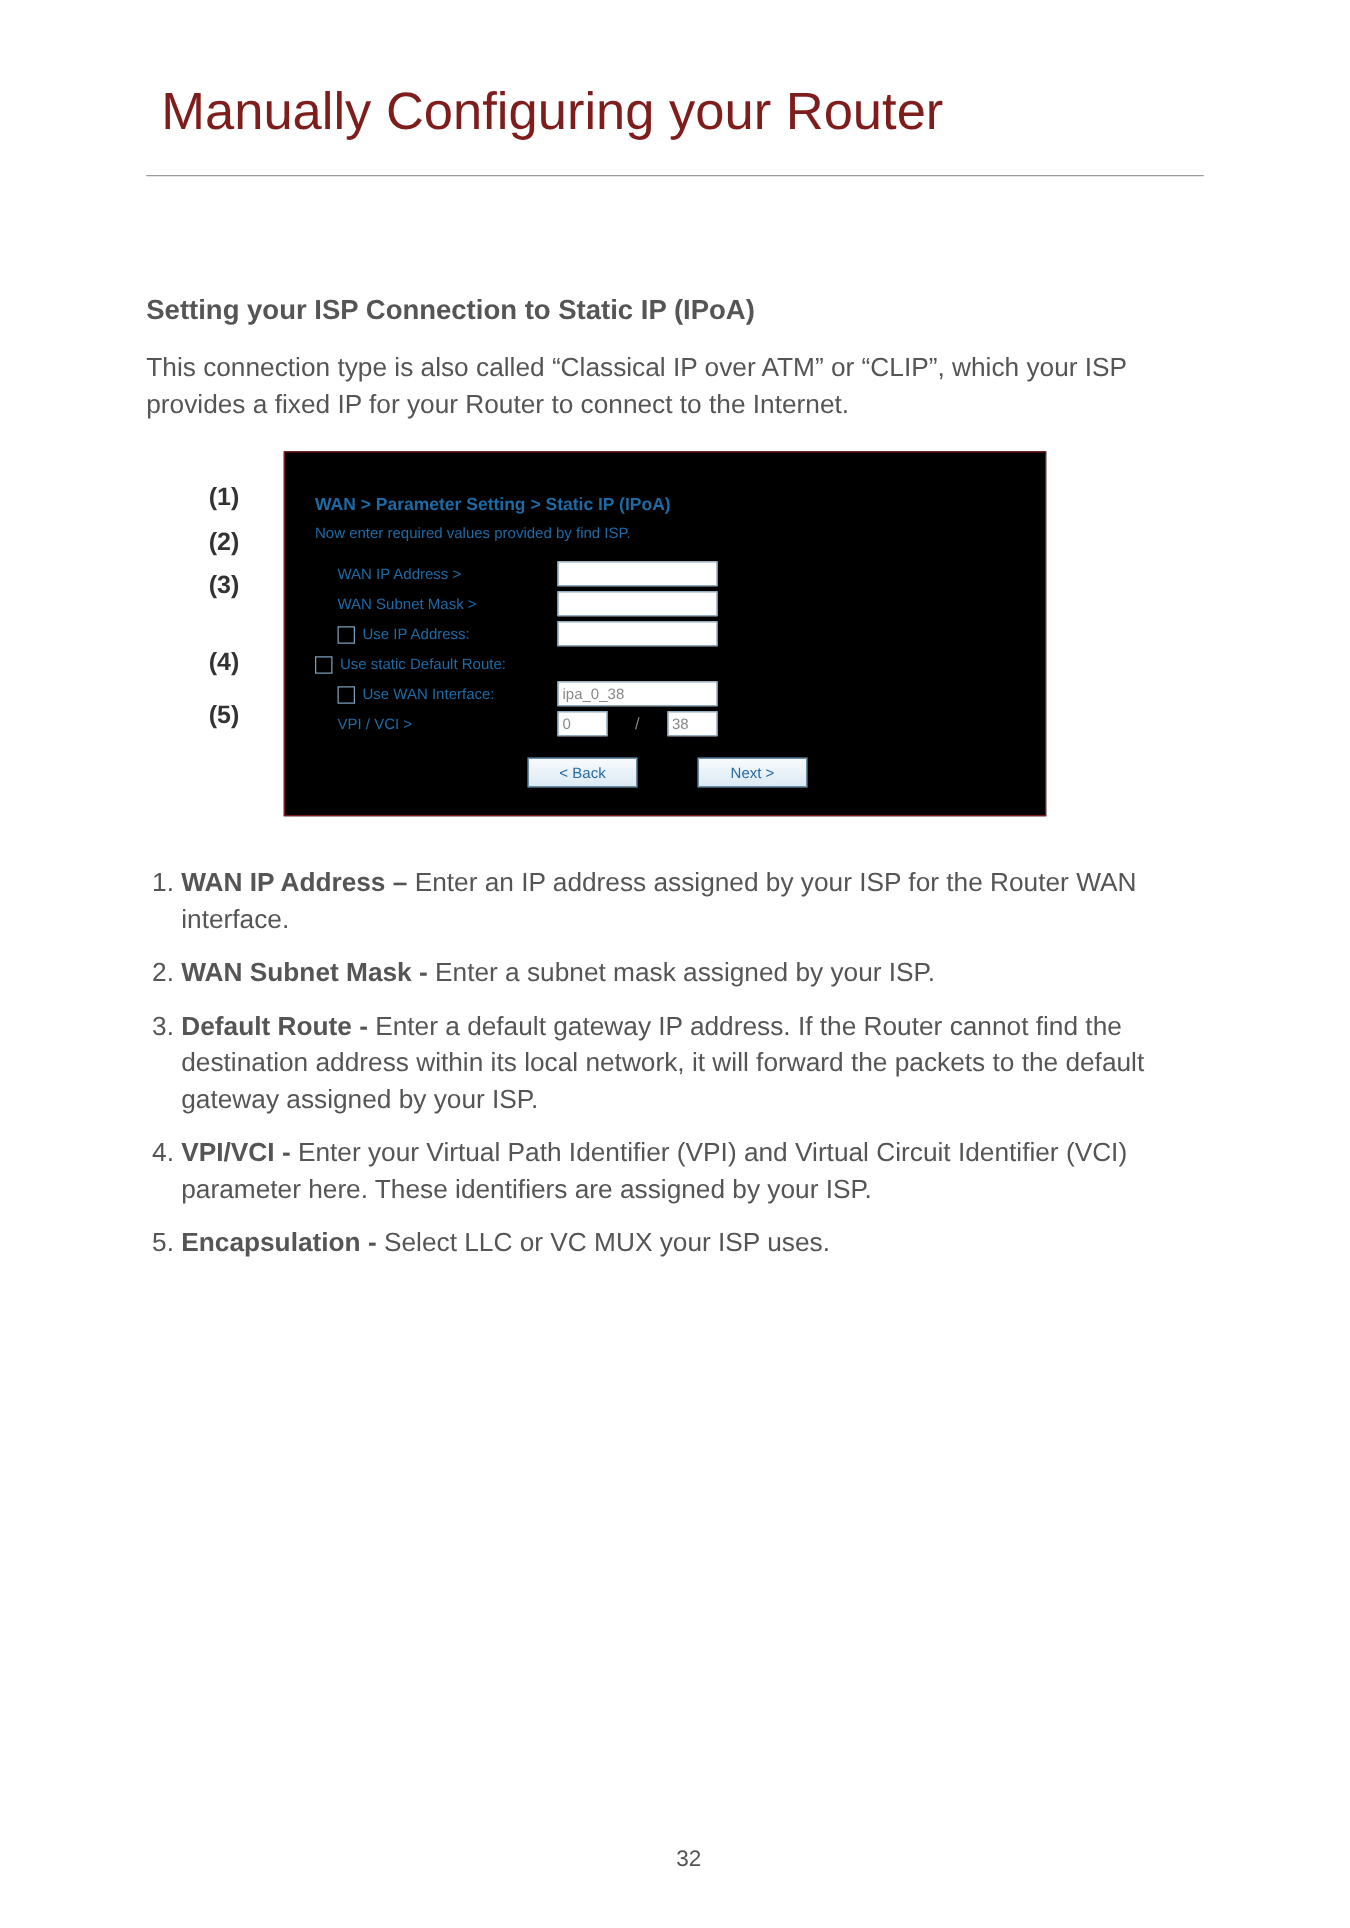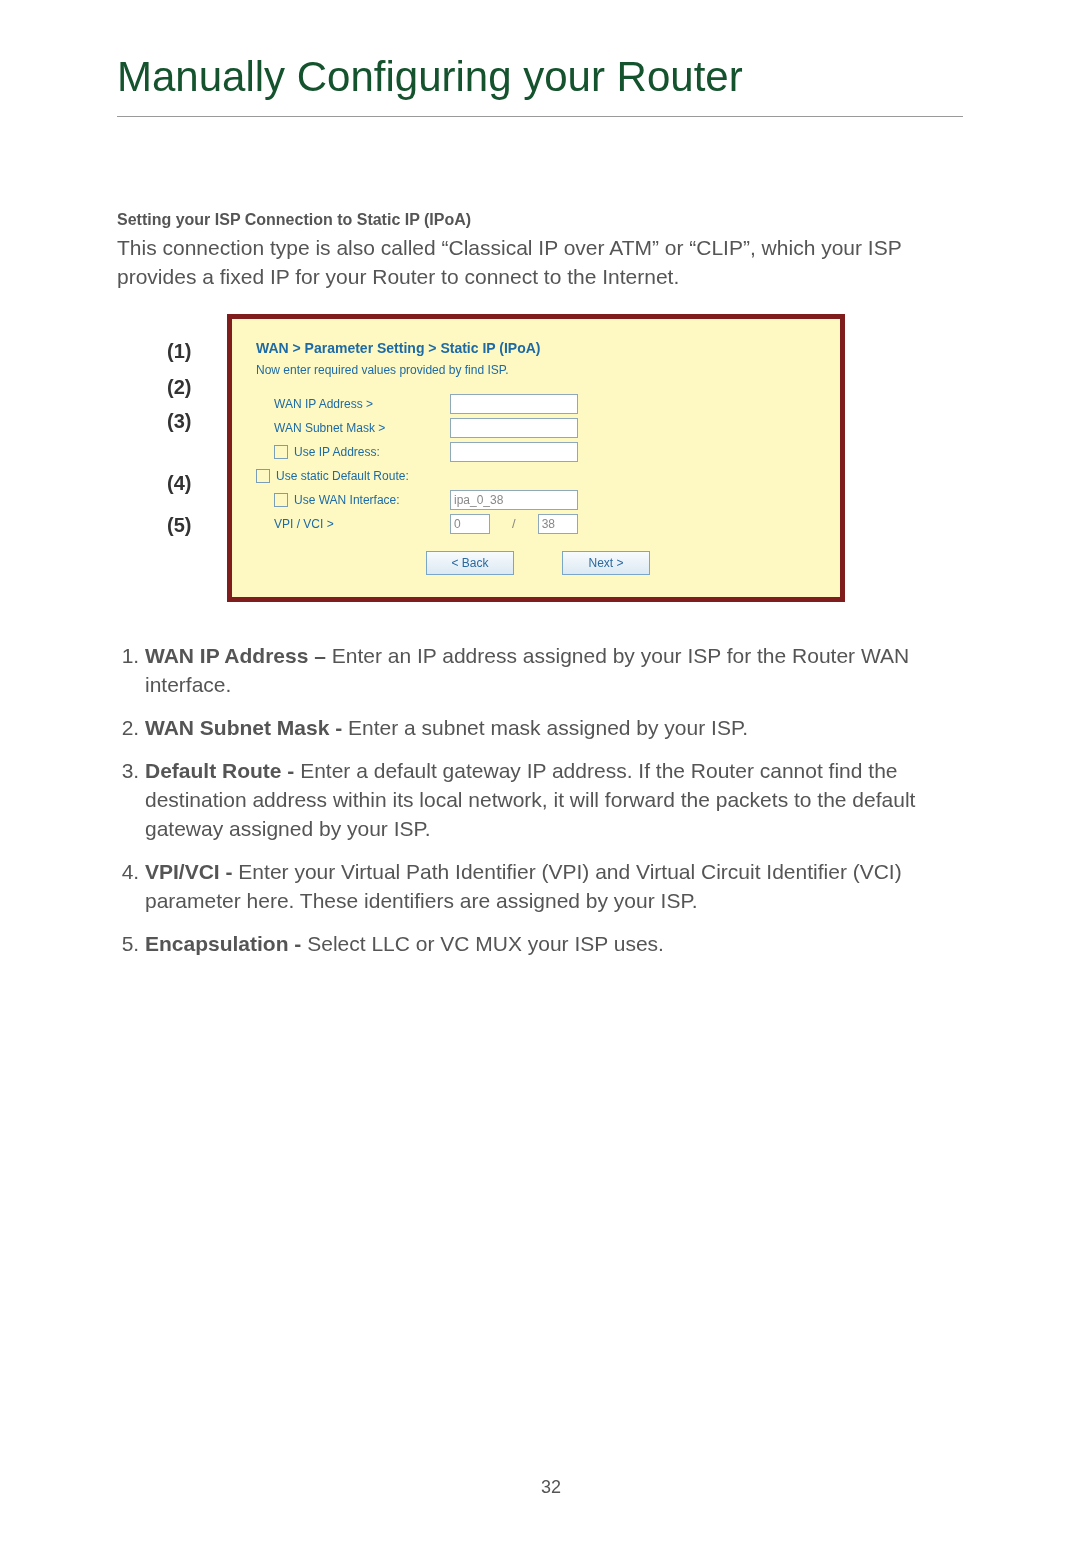--- a/index.html
+++ b/index.html
@@ -13,30 +13,30 @@
     width:846px;
     margin:0 auto;
     padding-top:48px;
   }
   .titlebar{
     border-bottom:1px solid #9a9a9a;
     padding-bottom:10px;
     margin-bottom:92px;
   }
   .titlebar h1{
-    margin:0;
+    margin:12px;
     font-size:42px;
     font-weight:400;
-    color:#14532d;
+    color:#7f1d1d;
   }
   h2{
-    font-size:16px;
+    font-size:22px;
     font-weight:700;
     color:#555;
-    margin:0 0 3px 0;
+    margin:0 0 18px 0;
   }
   p{margin:0 0 22px 0;}
 
   
   .screenshot-wrap{
     margin:14px 0 40px 50px;
     display:flex;
     align-items:flex-start;
   }
   .callouts{
@@ -44,26 +44,26 @@
     padding-top:24px;
     font-weight:700;
     font-size:20px;
     color:#333;
     display:flex;flex-direction:column;
     position:relative;
   }
   .callouts div{height:30px;}
   .panel{
     width:560px;
-    border:5px solid #7f1d1d;
-    padding:20px 24px 22px 24px;
+    border:1px solid #7f1d1d;
+    padding:32px 24px 22px 24px;
     font-size:13px;
     color:#1d6aa5;
     position:relative;
-    background:#fef9c3;
+    background:#000000;
   }
   .breadcrumb{font-weight:700;font-size:14px;margin-bottom:4px;}
   .instr{font-size:12px;color:#1d6aa5;margin-bottom:14px;}
   .row{display:flex;align-items:center;height:22px;margin-bottom:2px;gap:16px;}
   .lbl{width:160px;font-size:12px;}
   .lbl.bold{font-weight:400;}
   .ck{width:12px;height:12px;border:1px solid #7a9db8;margin-right:6px;display:inline-block;vertical-align:middle;}
   input[type=text], .sel{
     height:18px;border:1px solid #8ea9bd;font-size:12px;
     padding:0 3px;background:#fff;color:#888;

